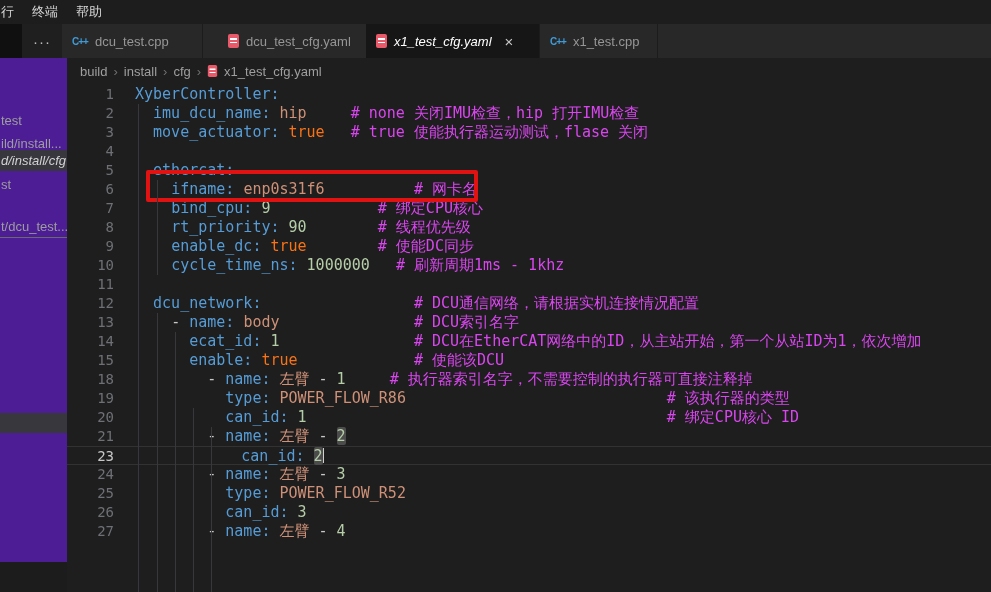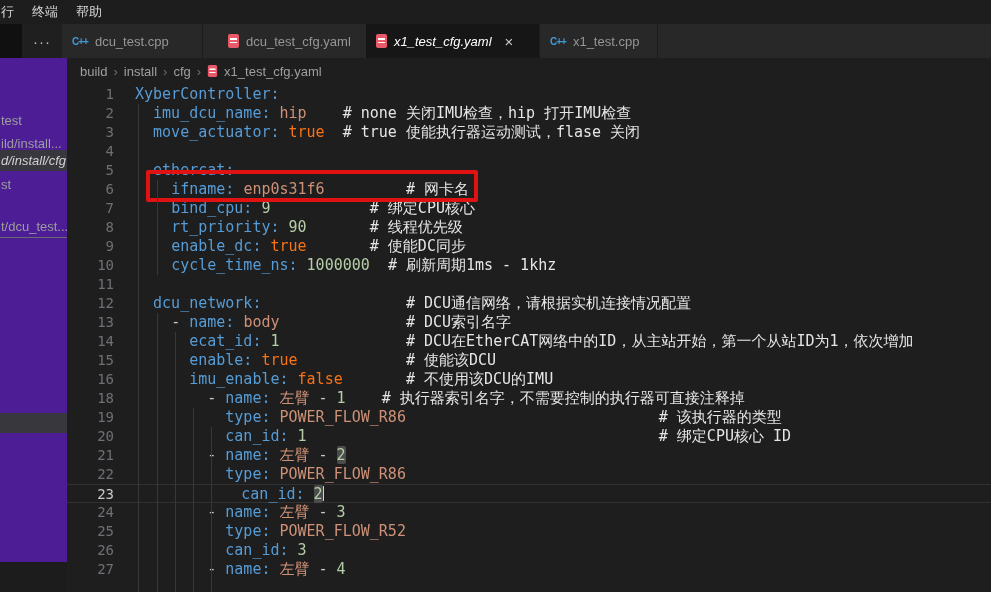--- a/index.html
+++ b/index.html
@@ -53,21 +53,21 @@
   .gutter{flex:none;width:60px;text-align:right;padding-right:13px;box-sizing:border-box;
           color:#6e7075;font:14px/19px "DejaVu Sans Mono",monospace;}
   .row.current .gutter{color:#c8c8c8;}
   .src{flex:1;white-space:pre;padding-left:8px;font:15px/19px "DejaVu Sans Mono",monospace;color:#d4d4d4;}
 
   .tok-p{color:#d4d4d4;}
   .tok-k{color:#569cd6;}
   .tok-s{color:#ce9178;}
   .tok-n{color:#b5cea8;}
   .tok-b{color:#f97316;}
-  .tok-c{color:#e5e5e5;}
+  .tok-c{color:#d946ef;margin-left:8px;}
   .tok-d{color:#c8c8c8;}
   .hl{background:#4c4c4c;border-radius:2px;}
   .caret{display:inline-block;width:1.5px;height:15px;background:#d0d0d0;vertical-align:-2px;}
 
   .indent-guide{position:absolute;width:1px;background:#37373c;}
 
   #red-box{position:absolute;left:79px;top:112px;width:332px;height:32px;
            border:4px solid #e01212;border-radius:2px;box-sizing:border-box;pointer-events:none;}
 </style>
 </head>
@@ -179,42 +179,34 @@
         </div>
         <div class="row">
           <span class="gutter">14</span>
           <span class="src"><span class="tok-p">      </span><span class="tok-k">ecat_id:</span><span class="tok-p"> </span><span class="tok-n">1</span><span class="tok-p">              </span><span class="tok-c"># DCU在EtherCAT网络中的ID，从主站开始，第一个从站ID为1，依次增加</span></span>
         </div>
         <div class="row">
           <span class="gutter">15</span>
           <span class="src"><span class="tok-p">      </span><span class="tok-k">enable:</span><span class="tok-p"> </span><span class="tok-b">true</span><span class="tok-p">            </span><span class="tok-c"># 使能该DCU</span></span>
         </div>
         <div class="row">
-          <span class="gutter">16</span>
-          <span class="src"><span class="tok-p">      </span><span class="tok-k">imu_enable:</span><span class="tok-p"> </span><span class="tok-b">false</span><span class="tok-p">       </span><span class="tok-c"># 不使用该DCU的IMU</span></span>
-        </div>
-        <div class="row">
           <span class="gutter">18</span>
           <span class="src"><span class="tok-p">        </span><span class="tok-d">- </span><span class="tok-k">name:</span><span class="tok-p"> </span><span class="tok-s">左臂</span><span class="tok-d"> - </span><span class="tok-n">1</span><span class="tok-p">    </span><span class="tok-c"># 执行器索引名字，不需要控制的执行器可直接注释掉</span></span>
         </div>
         <div class="row">
           <span class="gutter">19</span>
           <span class="src"><span class="tok-p">          </span><span class="tok-k">type:</span><span class="tok-p"> </span><span class="tok-s">POWER_FLOW_R86</span><span class="tok-p">                            </span><span class="tok-c"># 该执行器的类型</span></span>
         </div>
         <div class="row">
           <span class="gutter">20</span>
           <span class="src"><span class="tok-p">          </span><span class="tok-k">can_id:</span><span class="tok-p"> </span><span class="tok-n">1</span><span class="tok-p">                                       </span><span class="tok-c"># 绑定CPU核心 ID</span></span>
         </div>
         <div class="row">
           <span class="gutter">21</span>
           <span class="src"><span class="tok-p">        </span><span class="tok-d">- </span><span class="tok-k">name:</span><span class="tok-p"> </span><span class="tok-s">左臂</span><span class="tok-d"> - </span><span class="tok-n hl">2</span></span>
-        </div>
-        <div class="row">
-          <span class="gutter">22</span>
-          <span class="src"><span class="tok-p">          </span><span class="tok-k">type:</span><span class="tok-p"> </span><span class="tok-s">POWER_FLOW_R86</span></span>
         </div>
         <div class="row current">
           <span class="gutter">23</span>
           <span class="src"><span class="tok-p">          </span><span class="tok-k">can_id:</span><span class="tok-p"> </span><span class="tok-n hl">2</span><span class="caret"></span></span>
         </div>
         <div class="row">
           <span class="gutter">24</span>
           <span class="src"><span class="tok-p">        </span><span class="tok-d">- </span><span class="tok-k">name:</span><span class="tok-p"> </span><span class="tok-s">左臂</span><span class="tok-d"> - </span><span class="tok-n">3</span></span>
         </div>
         <div class="row">

